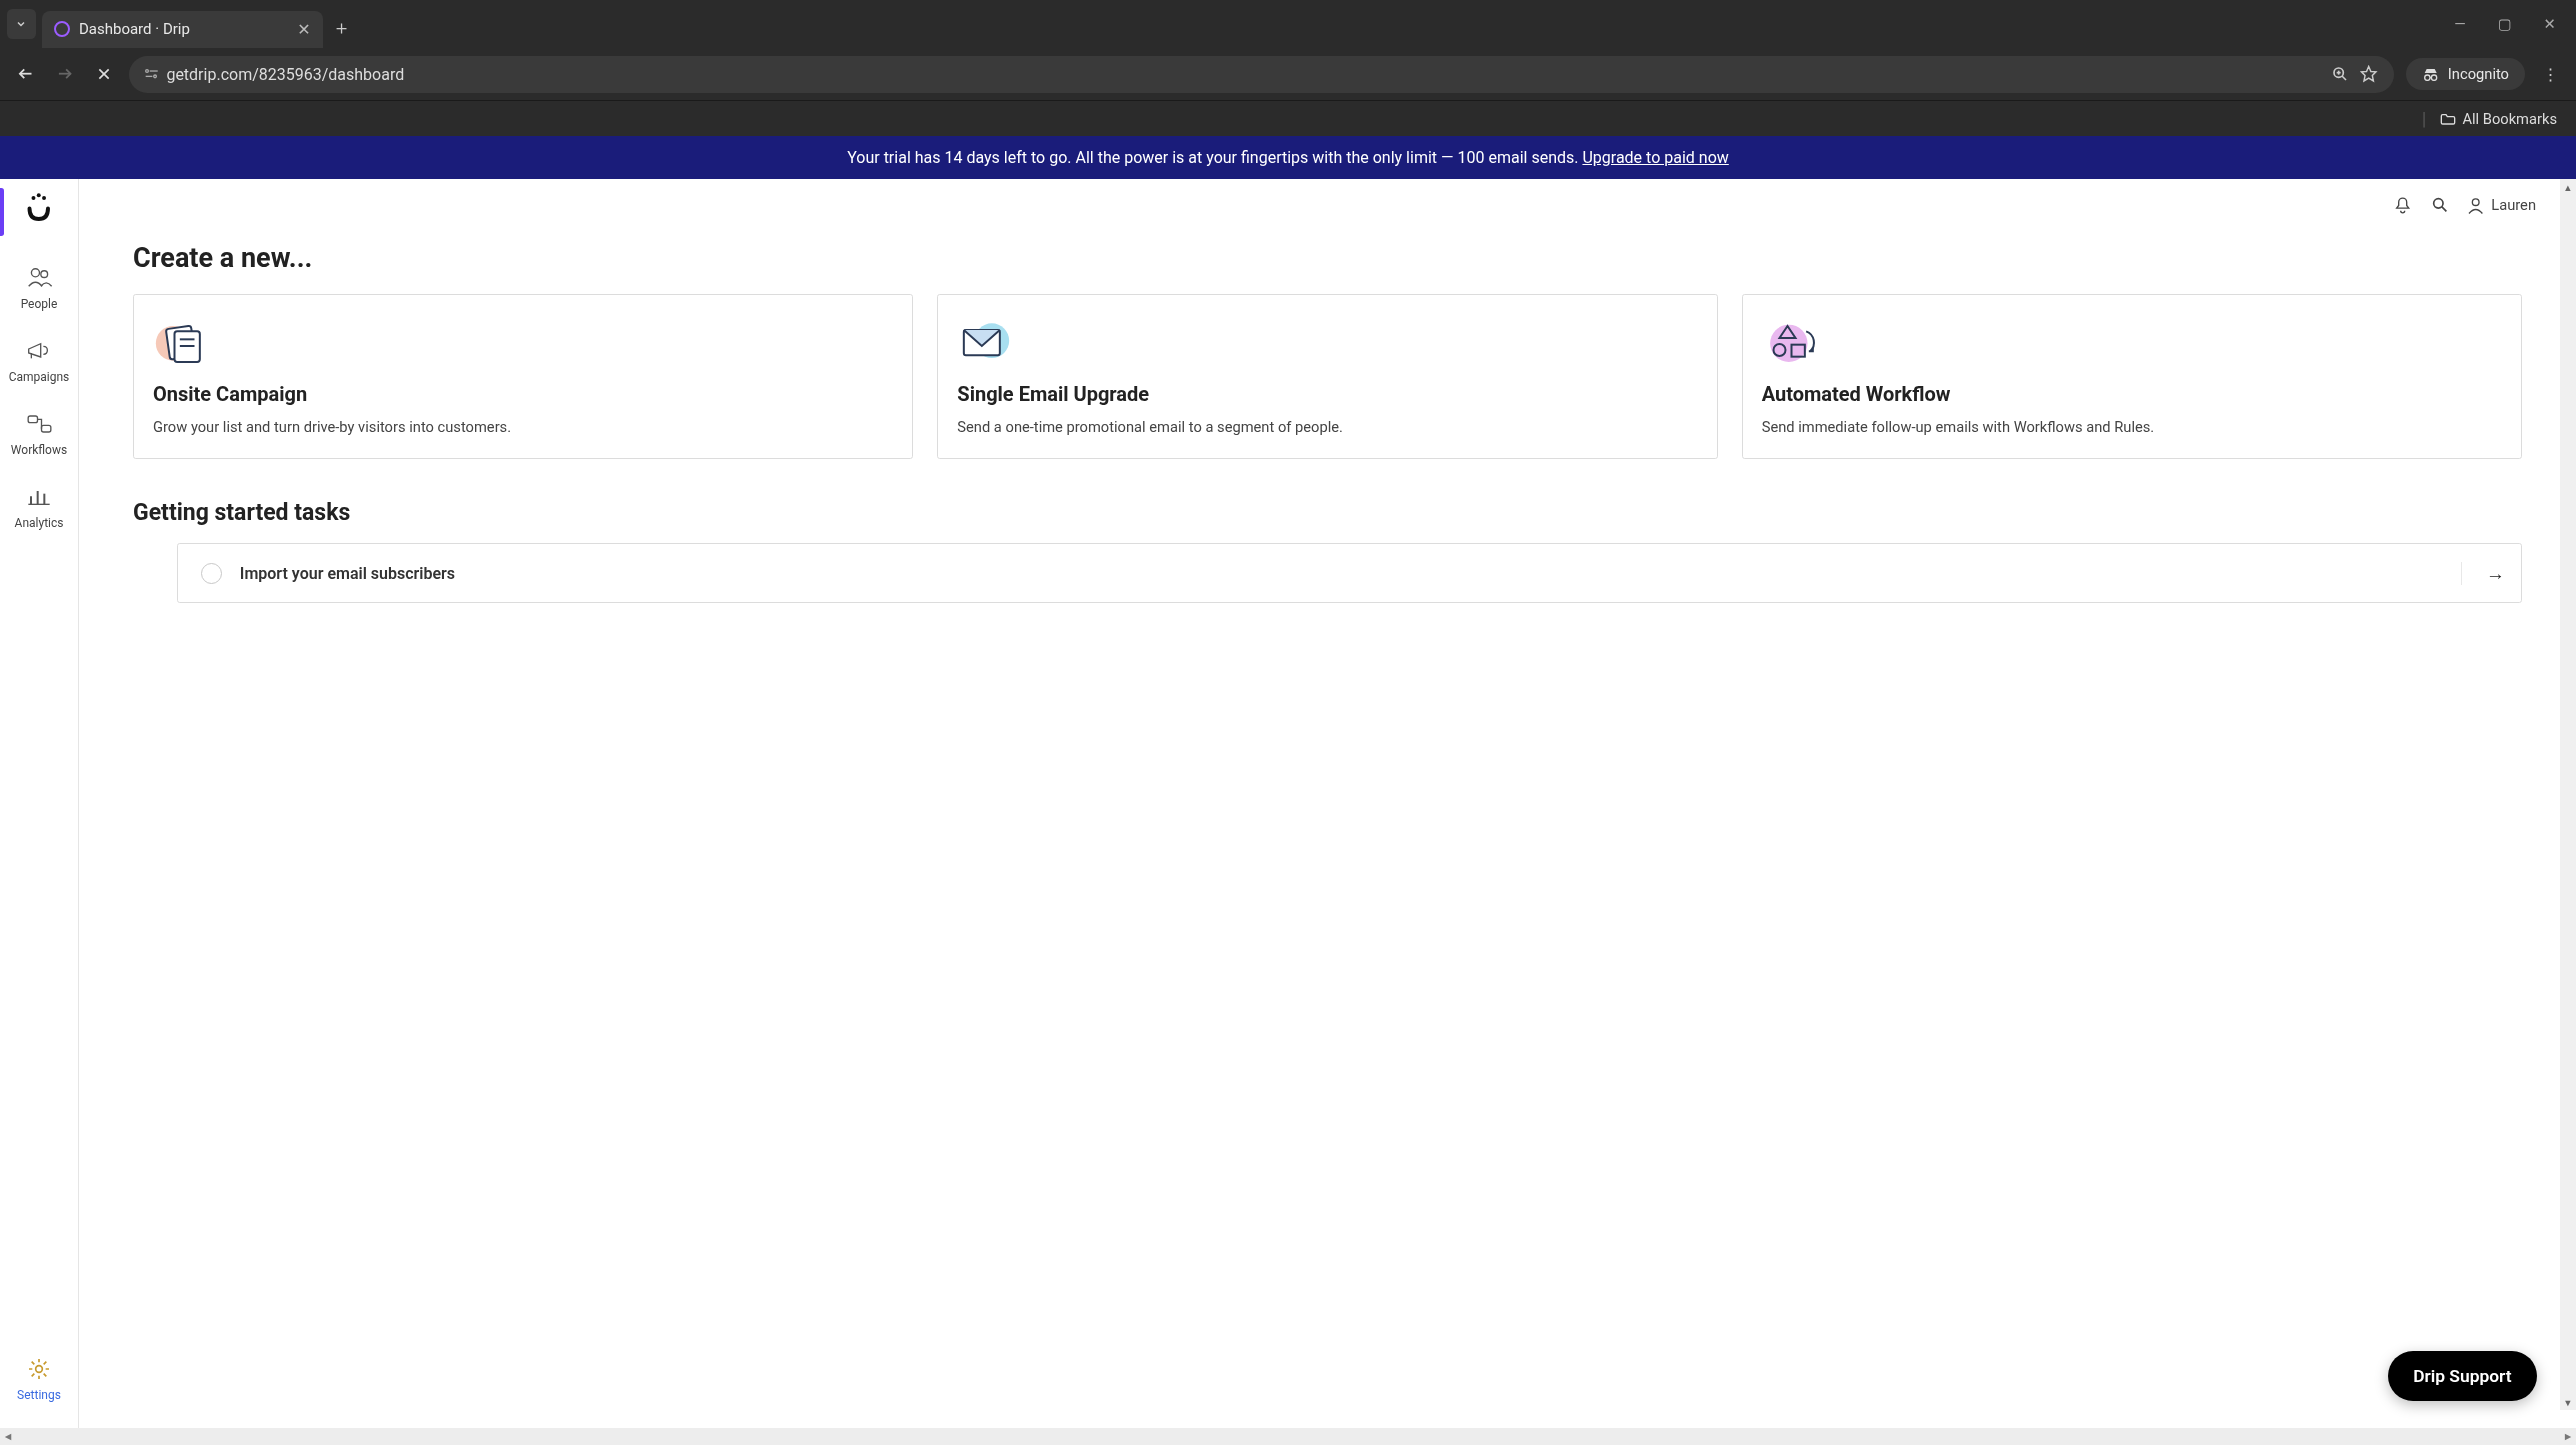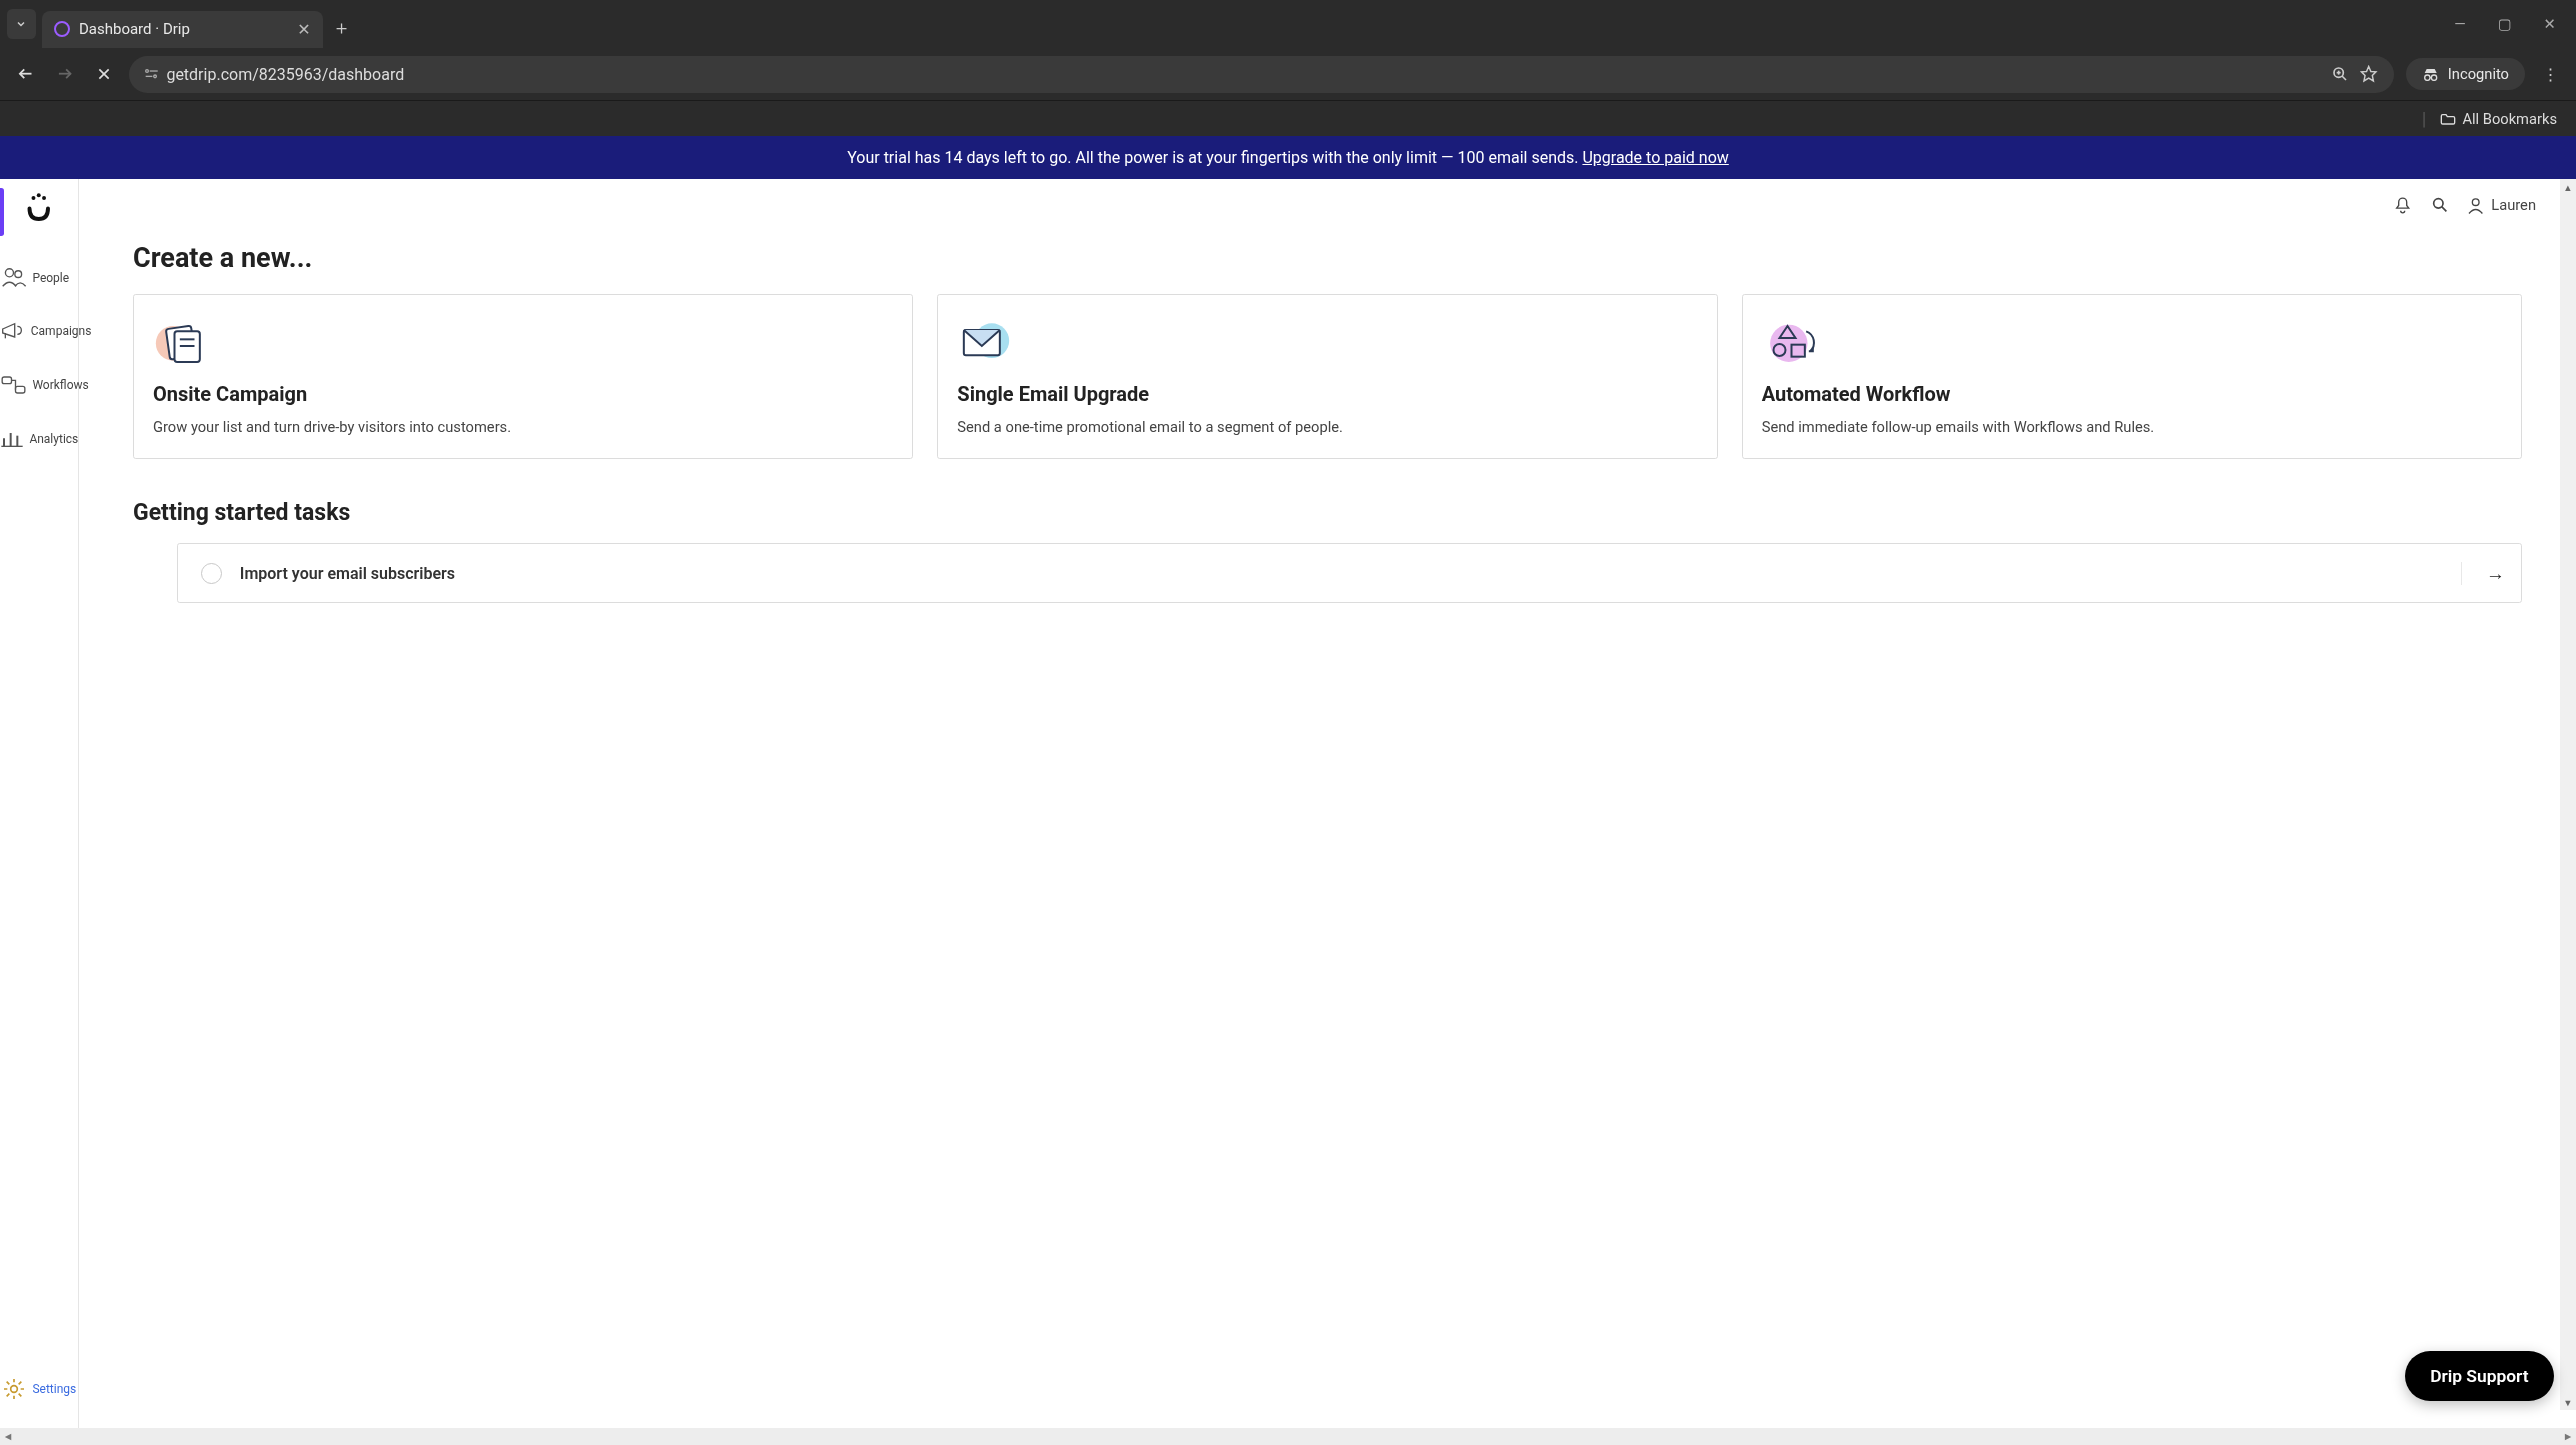--- a/index.html
+++ b/index.html
@@ -37,21 +37,21 @@
 
 .trial-banner { background: #1a1c7a; color: #fff; text-align: center; padding: 12px 13.4px; font-size: 16px; }
 .trial-banner b { font-weight: 400; }
 .trial-banner a { color: #fff; text-decoration: underline; }
 
 .app-body { flex: 1; display: flex; overflow: hidden; }
 
 .sidebar { width: 79px; border-right: 0.7px solid #e5e5e5; display: flex; flex-direction: column; align-items: center; padding-top: 9.4px; position: relative; }
 .sidebar .logo { width: 37px; height: 37px; display: flex; align-items: center; justify-content: center; margin-bottom: 25.4px; position: relative; }
 .sidebar .active-marker { position: absolute; left: 0; top: 9.4px; width: 4px; height: 48px; background: #6b3ef5; border-radius: 0 2.7px 2.7px 0; }
-.side-item { display: flex; align-items: center; gap: 5.4px; width: 100%; padding: 13.4px 0; color: #444; cursor: pointer; font-size: 12px; }
+.side-item { display: flex; flex-direction: column; align-items: center; gap: 5.4px; width: 100%; padding: 13.4px 0; color: #444; cursor: pointer; font-size: 12px; }
 .side-item .ico { width: 27px; height: 27px; display: flex; align-items: center; justify-content: center; color: #555; }
 .side-item.settings { margin-top: auto; margin-bottom: 12px; color: #3a6be0; }
 .side-item.settings .ico { color: #c79a2e; }
 
 .main { flex: 1; overflow: auto; position: relative; }
 .topbar { display: flex; align-items: center; justify-content: flex-end; gap: 17.4px; padding: 16px 40px 0 0; color: #444; }
 .topbar .tb-icon { width: 20px; height: 20px; display: flex; align-items: center; justify-content: center; cursor: pointer; }
 .topbar .user { display: flex; align-items: center; gap: 6.7px; font-size: 14.7px; cursor: pointer; }
 
 .content { padding: 27px 54px 27px 54px; }
@@ -64,21 +64,21 @@
 .card h3 { font-size: 20px; font-weight: 700; color: #222; margin-bottom: 10.7px; }
 .card p { font-size: 14.7px; color: #444; line-height: 1.45; }
 
 .tasks { border: 0.7px solid #dcdcdc; border-radius: 2.7px; margin-left: 44px; }
 .task-row { display: flex; align-items: center; padding: 17.4px 23px; border-bottom: 0.7px solid #e8e8e8; cursor: pointer; }
 .task-row:last-child { border-bottom: none; }
 .task-check { width: 21.4px; height: 21.4px; border: 1.3px solid #c8c8c8; border-radius: 50%; margin-right: 17.4px; }
 .task-label { font-size: 16px; color: #333; font-weight: 600; flex: 1; }
 .task-arrow { width: 37px; text-align: center; color: #222; font-size: 19px; border-left: 0.7px solid #e8e8e8; padding-left: 24px; }
 
-.support-pill { position: absolute; right: 22px; bottom: 27px; background: #000; color: #fff; border-radius: 27px; padding: 14.7px 25.4px; font-size: 17.4px; font-weight: 600; cursor: pointer; box-shadow: 0 4px 13.4px rgba(0,0,0,0.25); }
+.support-pill { position: absolute; right: 39px; bottom: 27px; background: #000; color: #fff; border-radius: 27px; padding: 14.7px 25.4px; font-size: 17.4px; font-weight: 600; cursor: pointer; box-shadow: 0 4px 13.4px rgba(0,0,0,0.25); }
 
 
 .scroll-track { position: absolute; right: 0; top: 0; bottom: 17.4px; width: 16px; background: #f0f0f0; }
 .scroll-up, .scroll-down { position: absolute; right: 0; width: 16px; height: 16px; background: #f0f0f0; color: #666; font-size: 9.4px; display: flex; align-items: center; justify-content: center; cursor: pointer; }
 .scroll-up { top: 0; }
 .scroll-down { bottom: 0; }
 
 
 .hscroll { height: 17.4px; background: #ededed; display: flex; align-items: center; justify-content: space-between; padding: 0 2.7px; color: #777; font-size: 10.7px; }
 .hscroll span { cursor: pointer; }

